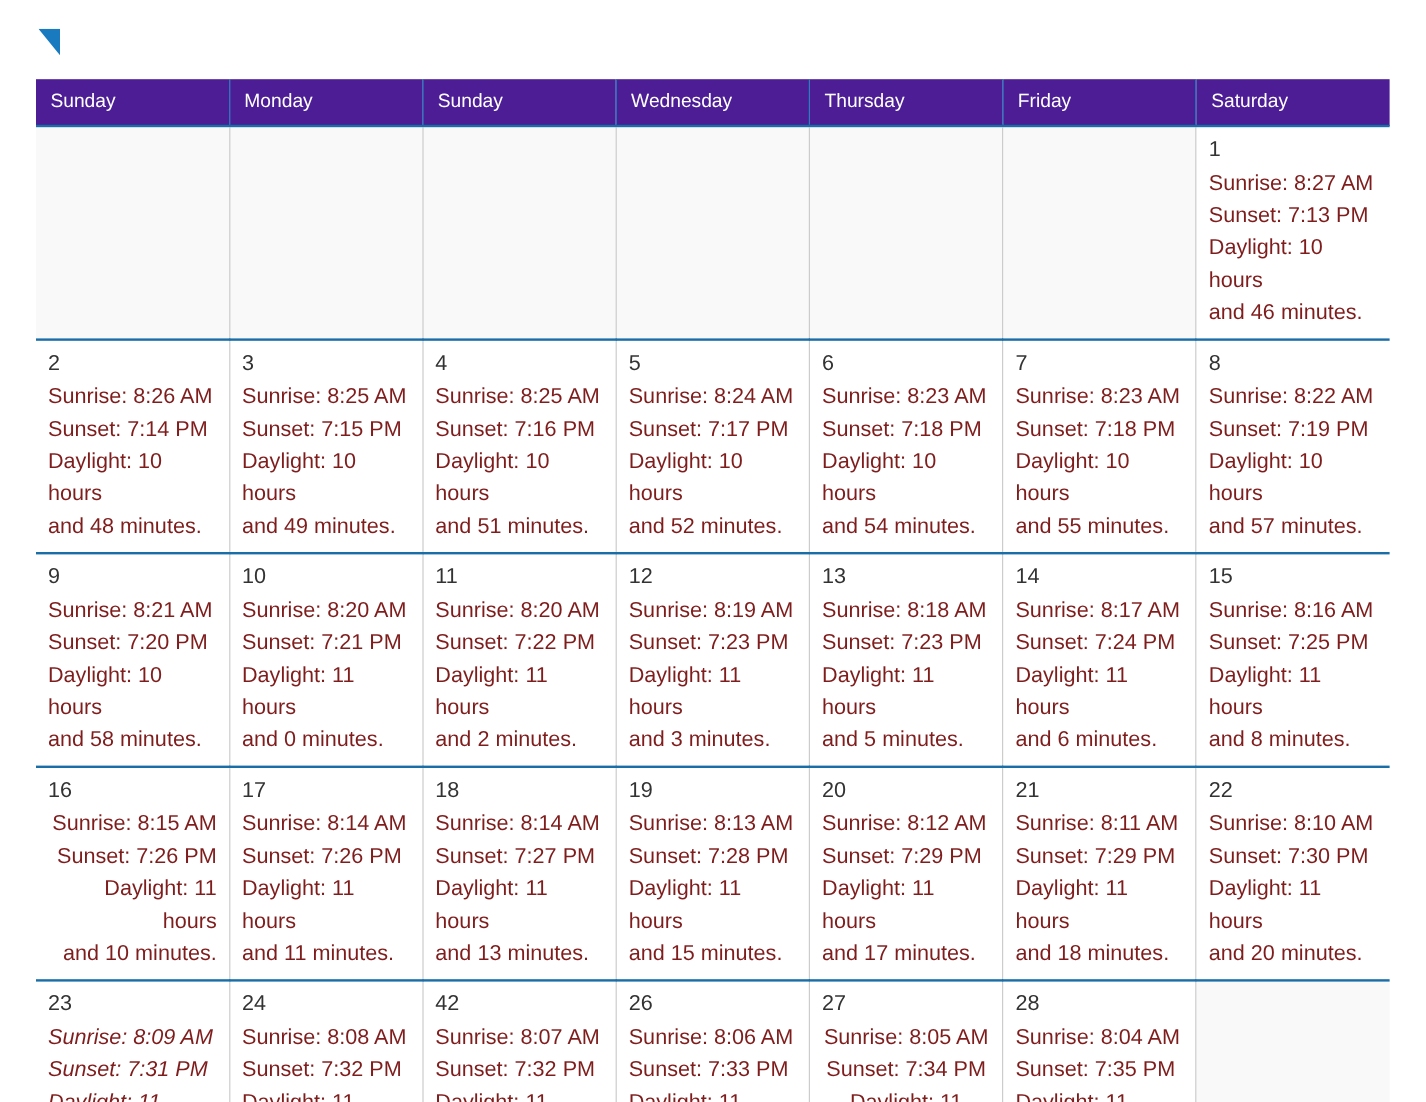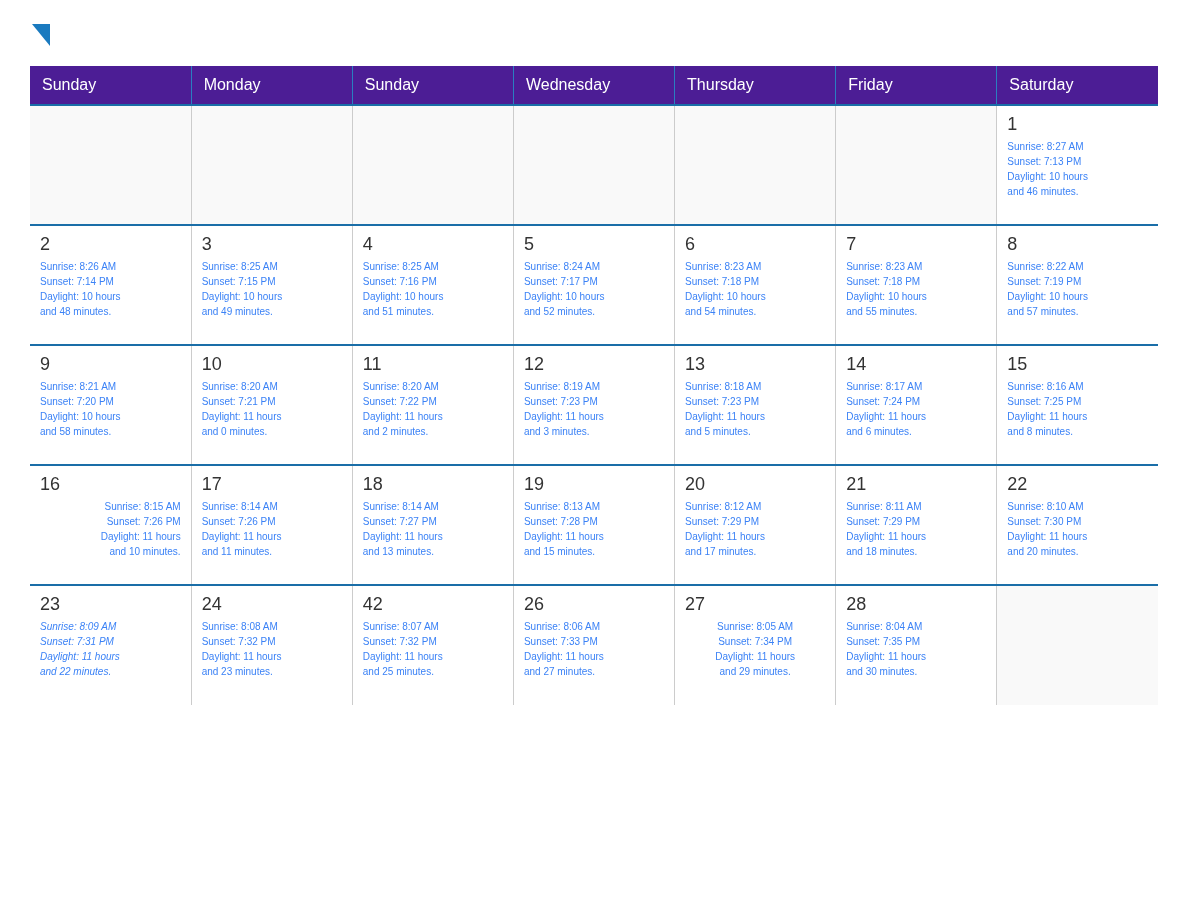--- a/index.html
+++ b/index.html
@@ -86,22 +86,22 @@
       border-right: none;
     }
     .day-num {
       font-size: 18px;
       font-weight: normal;
       color: #333;
       display: block;
       margin-bottom: 4px;
     }
     .day-info {
-      font-size: 10px;
-      color: #3b82f6;
+      font-size: 18px;
+      color: #7f1d1d;
       line-height: 1.5;
     }
     .empty-cell {
       background: #f9f9f9;
     }
   </style>
 </head>
 <body>
 
 <div class="header">

